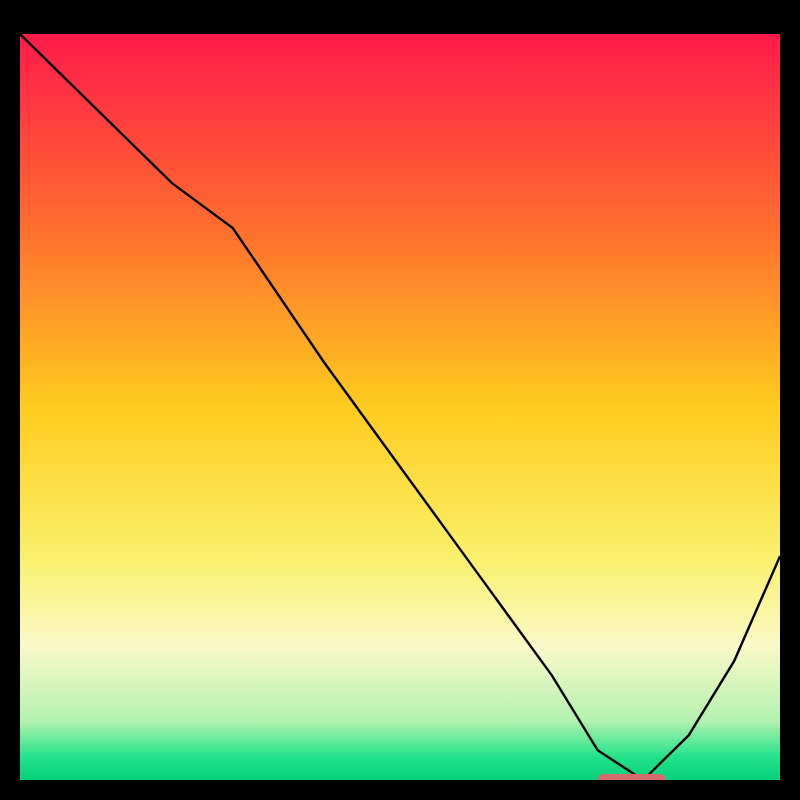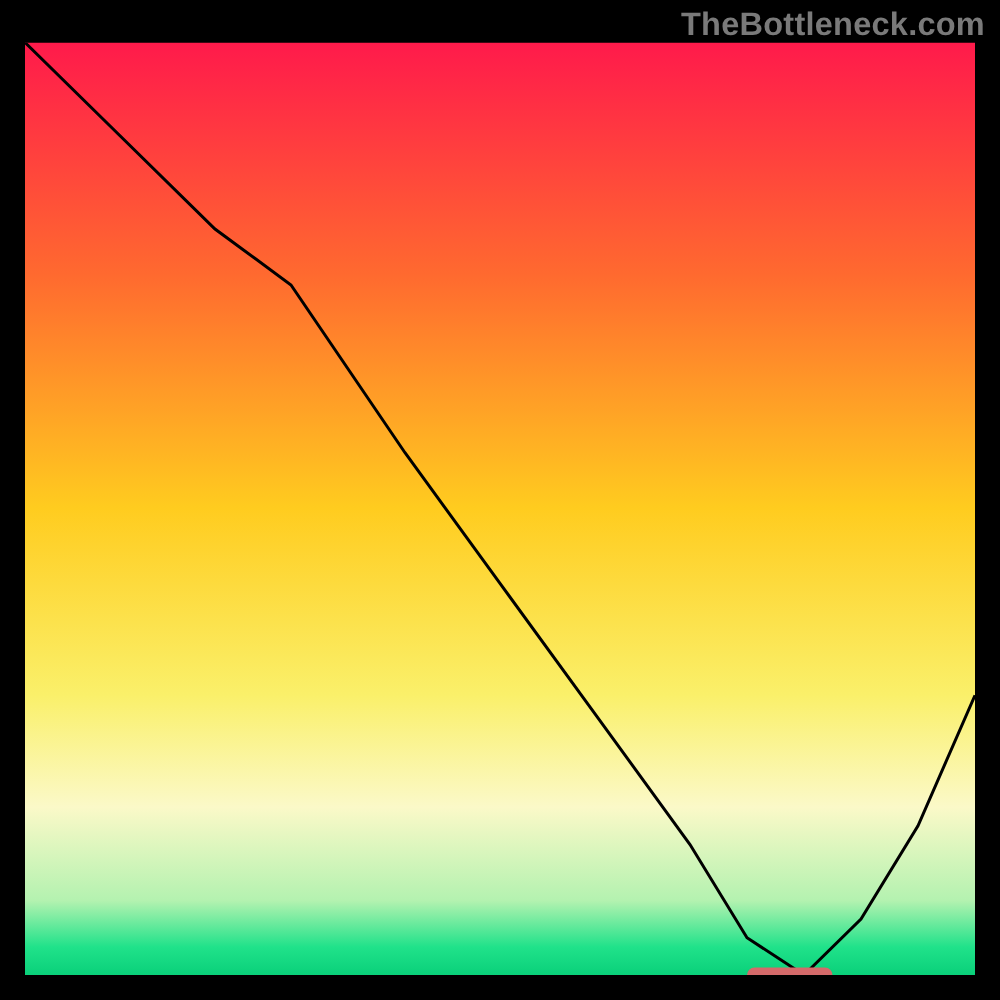--- a/index.html
+++ b/index.html
@@ -31,21 +31,20 @@
   svg.gradient, svg.curve {
     position: absolute;
     left: 0; top: 0;
     width: 100%; height: 100%;
   }
 </style>
 </head>
 <body>
 
 <div class="frame">
-  <div class="watermark">TheBottleneck.com</div>
 
   <div class="plot-area">
 
     <svg class="gradient" viewBox="0 0 760 746" preserveAspectRatio="none">
       <defs>
         <linearGradient id="bg-grad" x1="0" y1="0" x2="0" y2="1">
 
         <stop offset="0.0%" stop-color="#ff1a4b"></stop>
             <stop offset="25.0%" stop-color="#ff6a2f"></stop>
             <stop offset="50.0%" stop-color="#ffcc1f"></stop>

